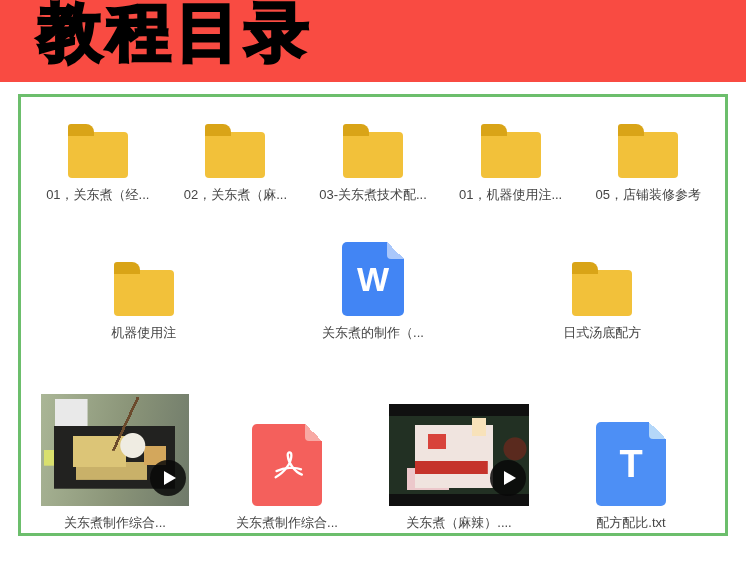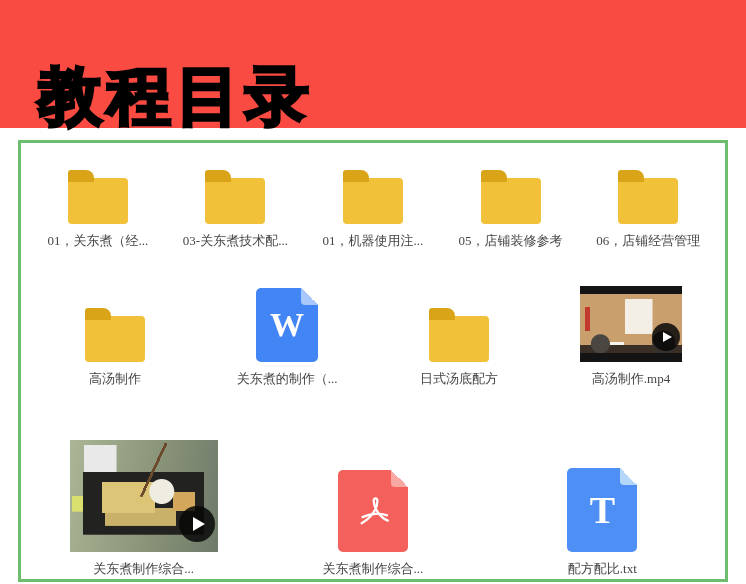--- a/index.html
+++ b/index.html
@@ -5,23 +5,23 @@
   * { box-sizing: border-box; }
   html, body { margin: 0; padding: 0; }
   body {
     width: 746px; height: 584px; overflow: hidden;
     background: #ffffff;
     font-family: "Liberation Sans", "DejaVu Sans", sans-serif;
   }
 
   
   .banner {
-    height: 128px;
+    height: 82px;
     background: var(--banner_bg, #f94b42);
-    display: flex; align-items: flex-end;
+    display: flex; align-items: flex-start;
     padding-left: 38px;
   }
   .banner-title {
     margin: 0;
     font-size: 64px;
     font-weight: 900;
     letter-spacing: 5px;
     color: var(--banner_text, #000);
     -webkit-text-stroke: 3px var(--banner_text, #000);
     line-height: 1;
@@ -37,21 +37,20 @@
   }
   .row { display: flex; }
   .row-1 { height: 92px; }
   .row-2 { height: 112px; margin-top: 26px; }
   .row-3 { height: 160px; margin-top: 30px; }
   .cell {
     flex: 1;
     display: flex; flex-direction: column;
     align-items: center; justify-content: flex-end;
     cursor: default;
-    font-family: Liberation Serif, serif;
   }
   .label {
     margin-top: 9px;
     font-size: 13px;
     color: var(--label_text, #454545);
     white-space: nowrap;
     line-height: 1.2;
   }
 
   
@@ -188,59 +187,51 @@
 
 <div class="panel">
 
   <div class="row row-1">
     <div class="cell">
       <div class="ic-folder"></div>
       <div class="label">01，关东煮（经...</div>
     </div>
     <div class="cell">
       <div class="ic-folder"></div>
+      <div class="label">02，关东煮（麻...</div>
+    </div>
+    <div class="cell">
+      <div class="ic-folder"></div>
       <div class="label">03-关东煮技术配...</div>
     </div>
     <div class="cell">
       <div class="ic-folder"></div>
       <div class="label">01，机器使用注...</div>
     </div>
     <div class="cell">
       <div class="ic-folder"></div>
       <div class="label">05，店铺装修参考</div>
     </div>
-    <div class="cell">
-      <div class="ic-folder"></div>
-      <div class="label">06，店铺经营管理</div>
-    </div>
   </div>
 
   <div class="row row-2">
     <div class="cell">
       <div class="ic-folder"></div>
-      <div class="label">高汤制作</div>
+      <div class="label">机器使用注</div>
     </div>
     <div class="cell">
       <div class="ic-doc ic-word">
         <span class="fold"></span>
         <span class="doc-letter">W</span>
       </div>
       <div class="label">关东煮的制作（...</div>
     </div>
     <div class="cell">
       <div class="ic-folder"></div>
       <div class="label">日式汤底配方</div>
-    </div>
-    <div class="cell">
-      <div class="th th-soup">
-        <span class="play play-sm">
-            <span class="tri"></span>
-          </span>
-      </div>
-      <div class="label">高汤制作.mp4</div>
     </div>
   </div>
 
   <div class="row row-3">
     <div class="cell">
       <div class="th th-pan">
         <span class="play">
             <span class="tri"></span>
           </span>
       </div>
@@ -250,20 +241,28 @@
       <div class="ic-doc ic-pdf">
         <span class="fold"></span>
         <svg class="pdf-glyph" width="42" height="42" viewBox="0 0 48 48">
           <path d="M11 38 C 22 32 29 21 29 13 C 29 8.5 24.5 8.5 24.8 13 C 25.5 22 33 32 41 35" fill="none" stroke="#ffffff" stroke-width="2.6" stroke-linecap="round"></path>
           <path d="M12 31 C 21 27 33 26 40 29" fill="none" stroke="#ffffff" stroke-width="2.6" stroke-linecap="round"></path>
         </svg>
       </div>
       <div class="label">关东煮制作综合...</div>
     </div>
     <div class="cell">
+      <div class="th th-pack">
+        <span class="play">
+            <span class="tri"></span>
+          </span>
+      </div>
+      <div class="label">关东煮（麻辣）....</div>
+    </div>
+    <div class="cell">
       <div class="ic-doc ic-txt">
         <span class="fold"></span>
         <span class="doc-letter">T</span>
       </div>
       <div class="label">配方配比.txt</div>
     </div>
   </div>
 
 </div>
 

